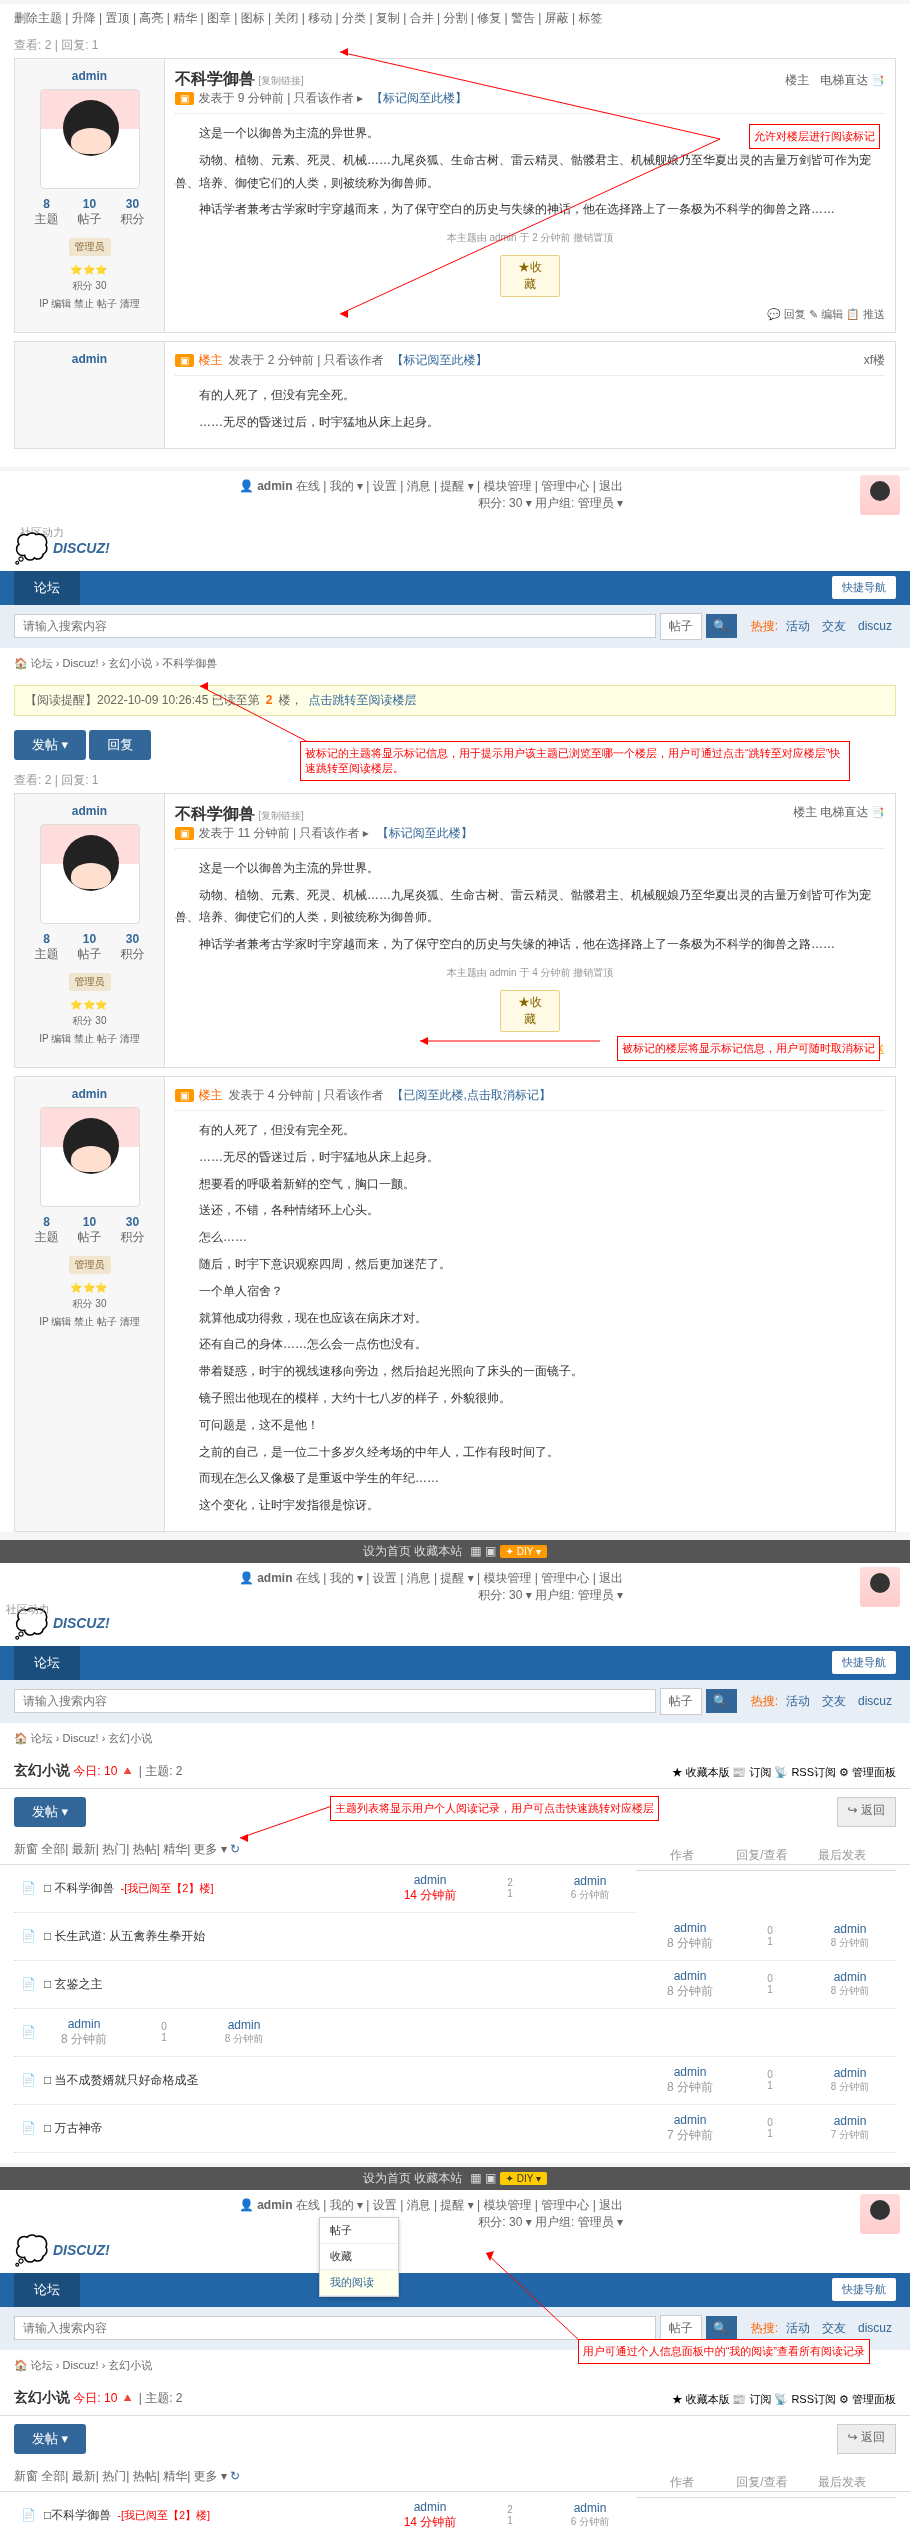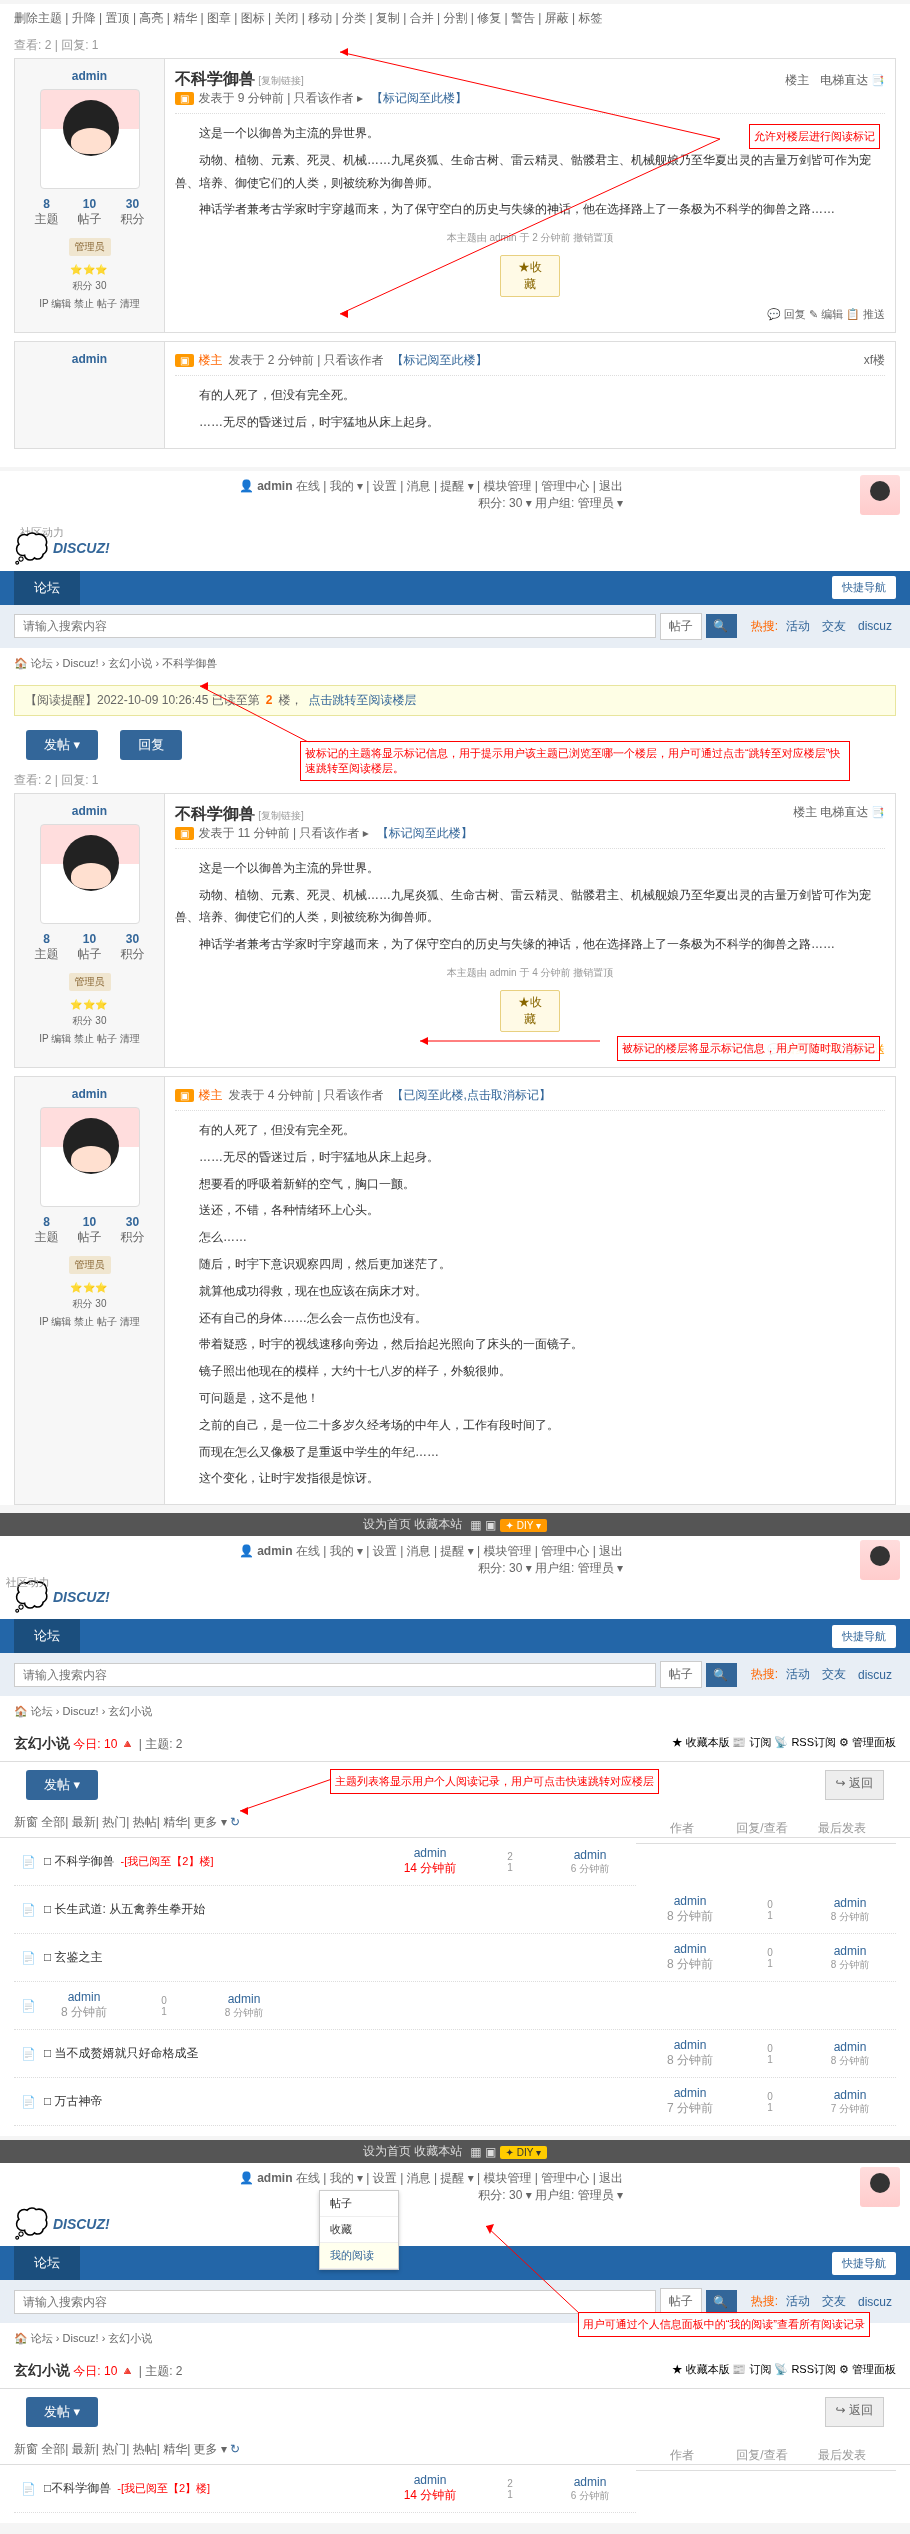--- a/index.html
+++ b/index.html
@@ -16,21 +16,21 @@
 .quick-nav{background:#fff;color:#336699;padding:4px 10px;border-radius:2px;font-size:11px}
 .search-row{background:#e8eef5;padding:8px 14px;display:flex;align-items:center;gap:4px}
 .search-input{flex:1;padding:4px 8px;border:1px solid #ccc;color:#999}
 .search-sel{padding:4px 8px;border:1px solid #ccc;background:#fff;color:#666}
 .search-btn{background:#336699;color:#fff;border:none;padding:5px 8px}
 .hot-label{color:#f60;margin-left:10px}
 .hot-link{color:#336699;margin:0 4px}
 .breadcrumb{padding:8px 14px;color:#666;font-size:11px}
 .notice-bar{background:#fefee5;border:1px solid #e8e59d;margin:6px 14px;padding:6px 10px;color:#666;font-size:11px;display:flex;align-items:center;gap:6px}
 .notice-bar .hl{color:#f60;font-weight:bold}
-.btn-row{padding:8px 26px;display:flex;gap:22px}
+.btn-row{padding:8px 14px;display:flex;gap:3px}
 .btn-blue{background:#336699;color:#fff;border:none;padding:6px 18px;border-radius:3px;font-size:13px}
 .stat-row{padding:4px 14px;font-size:11px;color:#999;display:flex;justify-content:space-between}
 .stat-row span{margin-right:10px}
 .post{display:flex;border:1px solid #ddd;margin:0 14px 8px}
 .post-side{width:150px;background:#f7f7f7;border-right:1px solid #ddd;padding:10px;text-align:center}
 .post-side .uname{color:#336699;font-weight:bold;display:block;margin-bottom:6px}
 .avatar{width:100px;height:100px;background:linear-gradient(#fdd 40%,#fff 40%);border:1px solid #ddd;margin:0 auto 8px;position:relative;border-radius:4px}
 .avatar::before{content:"";position:absolute;width:56px;height:56px;background:#222;border-radius:50%;top:10px;left:22px}
 .avatar::after{content:"";position:absolute;width:40px;height:26px;background:#ffe0d0;border-radius:50% 50% 40% 40%;top:38px;left:30px}
 .stats{display:flex;justify-content:space-around;font-size:10px;color:#666;margin:6px 0}
@@ -46,21 +46,21 @@
 .mark-link{color:#369;margin-left:8px}
 .mark-done{color:#999}
 .post-title{font-size:16px;font-weight:bold;color:#333;margin-bottom:2px}
 .post-sub{font-size:10px;color:#999;margin-bottom:8px}
 .post-body{color:#333;line-height:1.9;font-size:12px}
 .post-body p{margin-bottom:4px;text-indent:2em}
 .post-foot{text-align:center;margin-top:10px;font-size:10px;color:#999}
 .fav-btn{background:#fffae6;border:1px solid #e8d080;color:#886600;padding:3px 12px;margin:10px auto;display:block;width:60px;text-align:center;border-radius:2px}
 .post-acts{text-align:right;font-size:11px;color:#666;margin-top:8px}
 .annotation{position:absolute;border:1px solid #f00;color:#f00;padding:4px;background:rgba(255,255,255,0.9);font-size:11px;z-index:100}
-.forum-hdr{padding:8px 14px;display:flex;justify-content:space-between;align-items:flex-start;border-bottom:1px solid #ddd}
+.forum-hdr{padding:8px 14px;display:flex;justify-content:space-between;align-items:flex-end;border-bottom:1px solid #ddd}
 .forum-name{font-size:14px;font-weight:bold;color:#333}
 .forum-meta{font-size:11px;color:#666}
 .topic-tabs{padding:6px 14px;font-size:11px;color:#666;border-bottom:1px solid #ddd}
 .topic-tabs a{color:#336699;margin-right:10px}
 .topic-list{margin:0 14px}
 .topic-row{display:flex;align-items:center;padding:8px 6px;border-bottom:1px dotted #ddd;font-size:12px}
 .topic-icon{width:18px;color:#999;text-align:center;margin-right:6px}
 .topic-title{flex:1;color:#333}
 .topic-title .read-mark{color:#f00;margin-left:6px;font-size:11px}
 .topic-col{width:80px;font-size:10px;color:#999;text-align:center}
@@ -261,20 +261,21 @@
   <div class="post-hdr">
           <div><span class="floor-badge">▣</span><span style="color:#f60;margin-right:6px">楼主</span><span>发表于 4 分钟前 | 只看该作者</span><a class="mark-link mark-done" style="color:#369">【已阅至此楼,点击取消标记】</a></div>
         </div>
   <div class="post-body">
    <p>有的人死了，但没有完全死。</p>
           <p>……无尽的昏迷过后，时宇猛地从床上起身。</p>
           <p>想要看的呼吸着新鲜的空气，胸口一颤。</p>
           <p>送还，不错，各种情绪环上心头。</p>
           <p>怎么……</p>
           <p>随后，时宇下意识观察四周，然后更加迷茫了。</p>
+          <p>一个单人宿舍？</p>
           <p>就算他成功得救，现在也应该在病床才对。</p>
           <p>还有自己的身体……怎么会一点伤也没有。</p>
           <p>带着疑惑，时宇的视线速移向旁边，然后抬起光照向了床头的一面镜子。</p>
           <p>镜子照出他现在的模样，大约十七八岁的样子，外貌很帅。</p>
           <p>可问题是，这不是他！</p>
           <p>之前的自己，是一位二十多岁久经考场的中年人，工作有段时间了。</p>
           <p>而现在怎么又像极了是重返中学生的年纪……</p>
           <p>这个变化，让时宇发指很是惊讶。</p>
   </div>
  </div>

